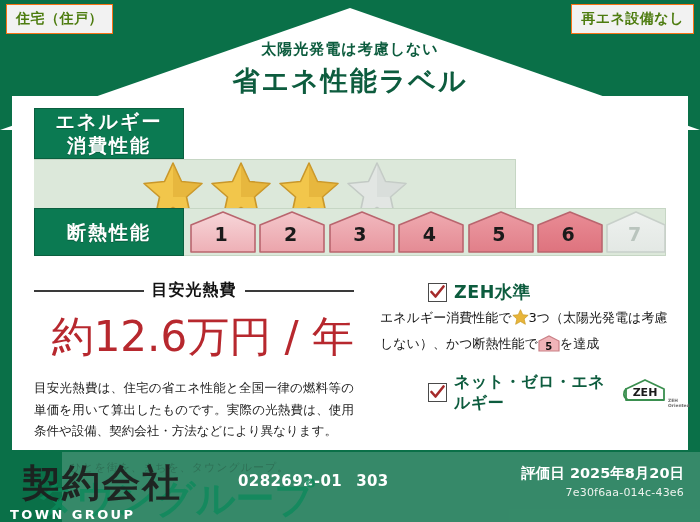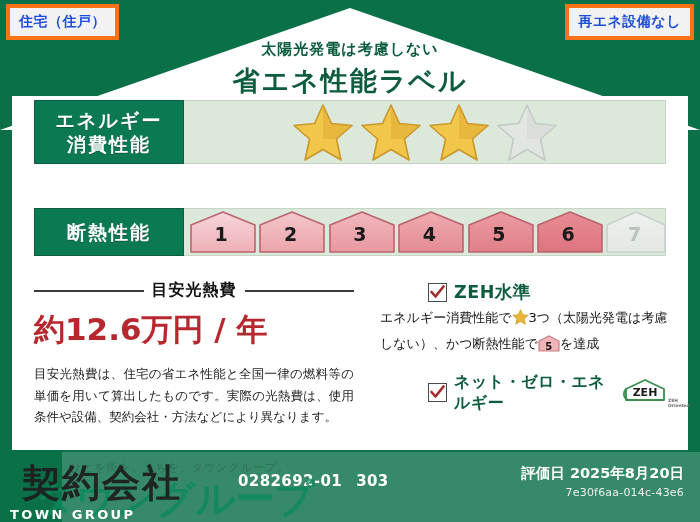--- a/index.html
+++ b/index.html
@@ -27,23 +27,23 @@
     clip-path: polygon(12px 130px, 350px 12px, 688px 130px, 688px 130px, 12px 130px);
   }
   
   #card {
     position:absolute; left:12px; top:96px; width:676px; height:354px;
     background:#ffffff;
   }
   
   .corner-chip{
     position:absolute; top:4px;
-    background:#f2f2f2; border:4px solid #f97316;
+    background:#f2f2f2; border:1px solid #f97316;
     padding:5px 9px;
-    font-size:14px; font-weight:bold; color:#1d4ed8;
+    font-size:14px; font-weight:bold; color:#4d7c0f;
     letter-spacing:.5px;
     z-index:30;
   }
   #chip-left { left:6px; }
   #chip-right { right:6px; }
 
   
   #title-wrap{
     position:absolute; left:0; top:40px; width:700px; text-align:center; z-index:20;
   }
@@ -58,21 +58,21 @@
     width:150px; background:#0b7a52; border:1px solid #0b5f3f;
     color:#fff; font-weight:bold; font-size:19px;
     display:flex; flex-direction:column; align-items:center; justify-content:center;
     line-height:1.28; letter-spacing:2px;
     text-shadow:0 1px 0 rgba(0,0,0,.25);
   }
   .row-body{
     background:#dce8da; border:1px solid #c6d6c4; border-left:none;
     display:flex; align-items:center; justify-content:center;
   }
-  #row-energy{ top:100px; width:632px; height:64px; }
+  #row-energy{ top:108px; width:632px; height:100px;flex-direction:column; }
   #row-energy .row-body{ width:482px; gap:6px; }
   #row-insul { top:208px; width:632px; height:48px; }
   #row-insul .row-body{ width:482px; gap:3px; padding-left:4px;}
 
   
   .star{ width:62px; height:60px; display:block; }
   
   .house{ position:relative; width:70px; height:46px; }
   .house svg{ position:absolute; left:0; top:0; }
   .house span{
@@ -82,22 +82,22 @@
   .house.off span{ color:#b9c4bd; font-weight:bold; }
 
   
   #cost-block{ position:absolute; left:34px; top:280px; width:320px; }
   #cost-title-row{
     display:flex; align-items:center; gap:8px; justify-content:center;
   }
   #cost-title-row .rule{ flex:1; height:2px; background:#3a3a3a; }
   #cost-title{ font-size:16px; font-weight:bold; color:#111; letter-spacing:1px; white-space:nowrap;}
   #cost-value{
-    text-align:left; margin-top:8px;
-    font-size:31px; font-weight:bold; color:#b7282e; letter-spacing:0px;
+    text-align:right; margin-top:8px;
+    font-size:42px; font-weight:normal; color:#b7282e; letter-spacing:0px;
   }
   #cost-note{
     margin-top:12px; font-size:12.5px; color:#1d1d1d; line-height:1.72;
     text-align:justify;
   }
 
   
   #zeh-block{ position:absolute; left:380px; top:280px; width:288px; }
   .zeh-head{ display:flex; align-items:center; gap:7px;padding-left:48px; }
   .chk{

